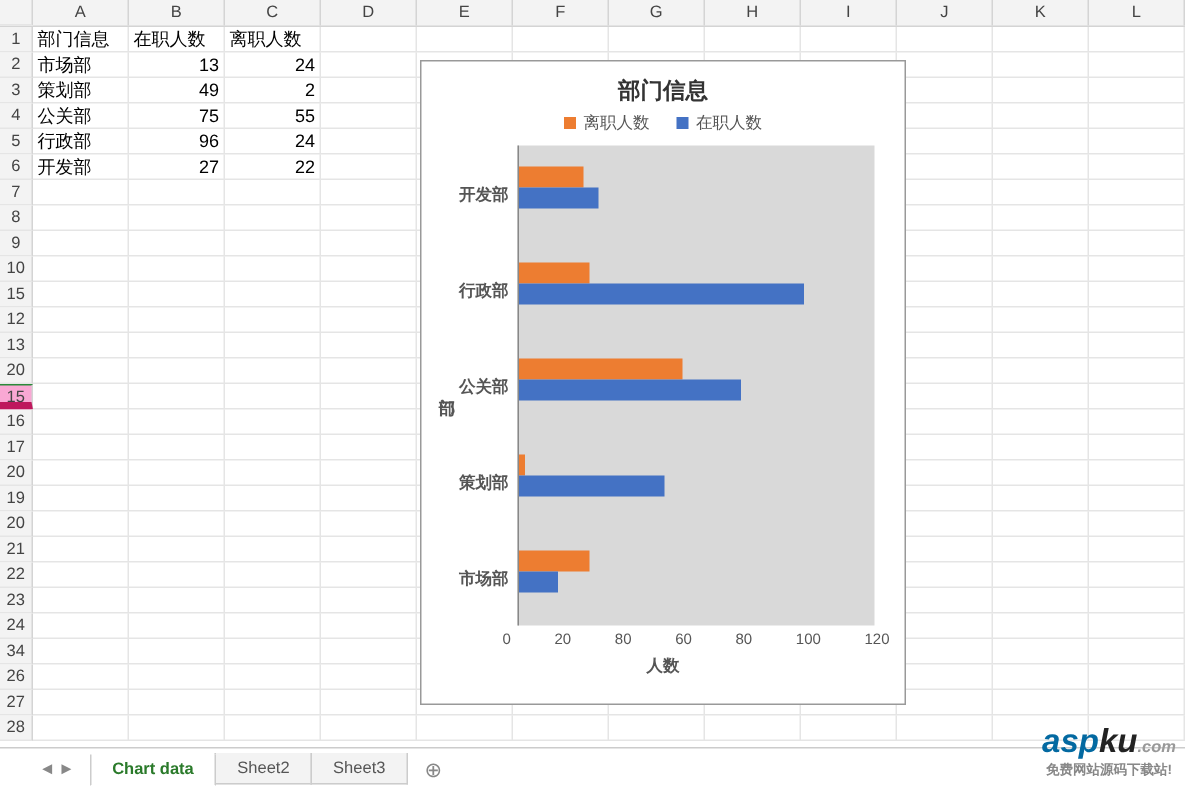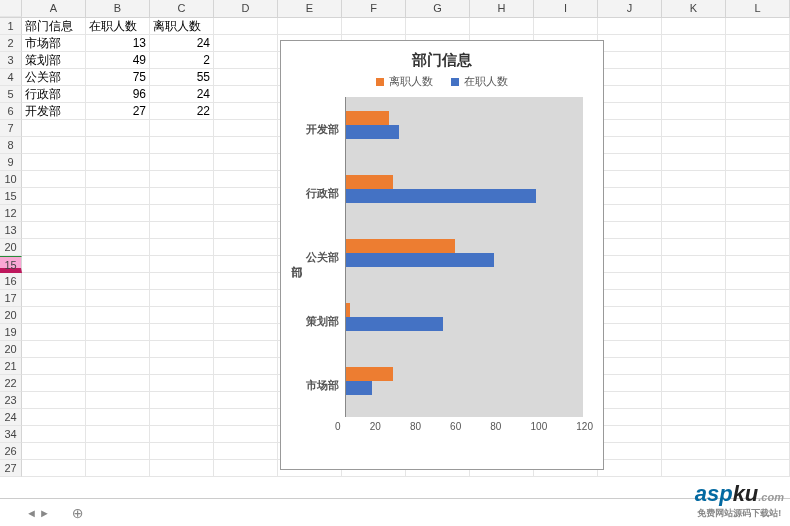--- a/index.html
+++ b/index.html
@@ -453,20 +453,35 @@
         <div class="cell"></div>
         <div class="cell"></div>
         <div class="cell"></div>
         <div class="cell"></div>
         <div class="cell"></div>
         <div class="cell"></div>
         <div class="cell"></div>
       </div>
       <div class="row">
         <div class="row-header">27</div>
+        <div class="cell"></div>
+        <div class="cell"></div>
+        <div class="cell"></div>
+        <div class="cell"></div>
+        <div class="cell"></div>
+        <div class="cell"></div>
+        <div class="cell"></div>
+        <div class="cell"></div>
+        <div class="cell"></div>
+        <div class="cell"></div>
+        <div class="cell"></div>
+        <div class="cell"></div>
+      </div>
+      <div class="row">
+        <div class="row-header">28</div>
         <div class="cell"></div>
         <div class="cell"></div>
         <div class="cell"></div>
         <div class="cell"></div>
         <div class="cell"></div>
         <div class="cell"></div>
         <div class="cell"></div>
         <div class="cell"></div>
         <div class="cell"></div>
         <div class="cell"></div>
@@ -524,26 +539,32 @@
     <div class="x-ticks">
         <div>0</div>
         <div>20</div>
         <div>80</div>
         <div>60</div>
         <div>80</div>
         <div>100</div>
         <div>120</div>
       </div>
   </div>
+  <div class="x-title">人数</div>
 </div>
 
 <div class="tabs">
   <div class="tab-nav">
       <span>◄</span>
       <span>►</span>
     </div>
+  <div class="tab-list" style="display:flex;">
+      <div class="tab active">Chart data</div>
+      <div class="tab">Sheet2</div>
+      <div class="tab">Sheet3</div>
+    </div>
   <div class="tab-add">⊕</div>
 </div>
 
 <div class="watermark">
   <span class="wm-a">asp</span><span class="wm-k">ku</span><span class="wm-c">.com</span>
   <span class="wm-sub">免费网站源码下载站!</span>
 </div>
 
 </body></html>

